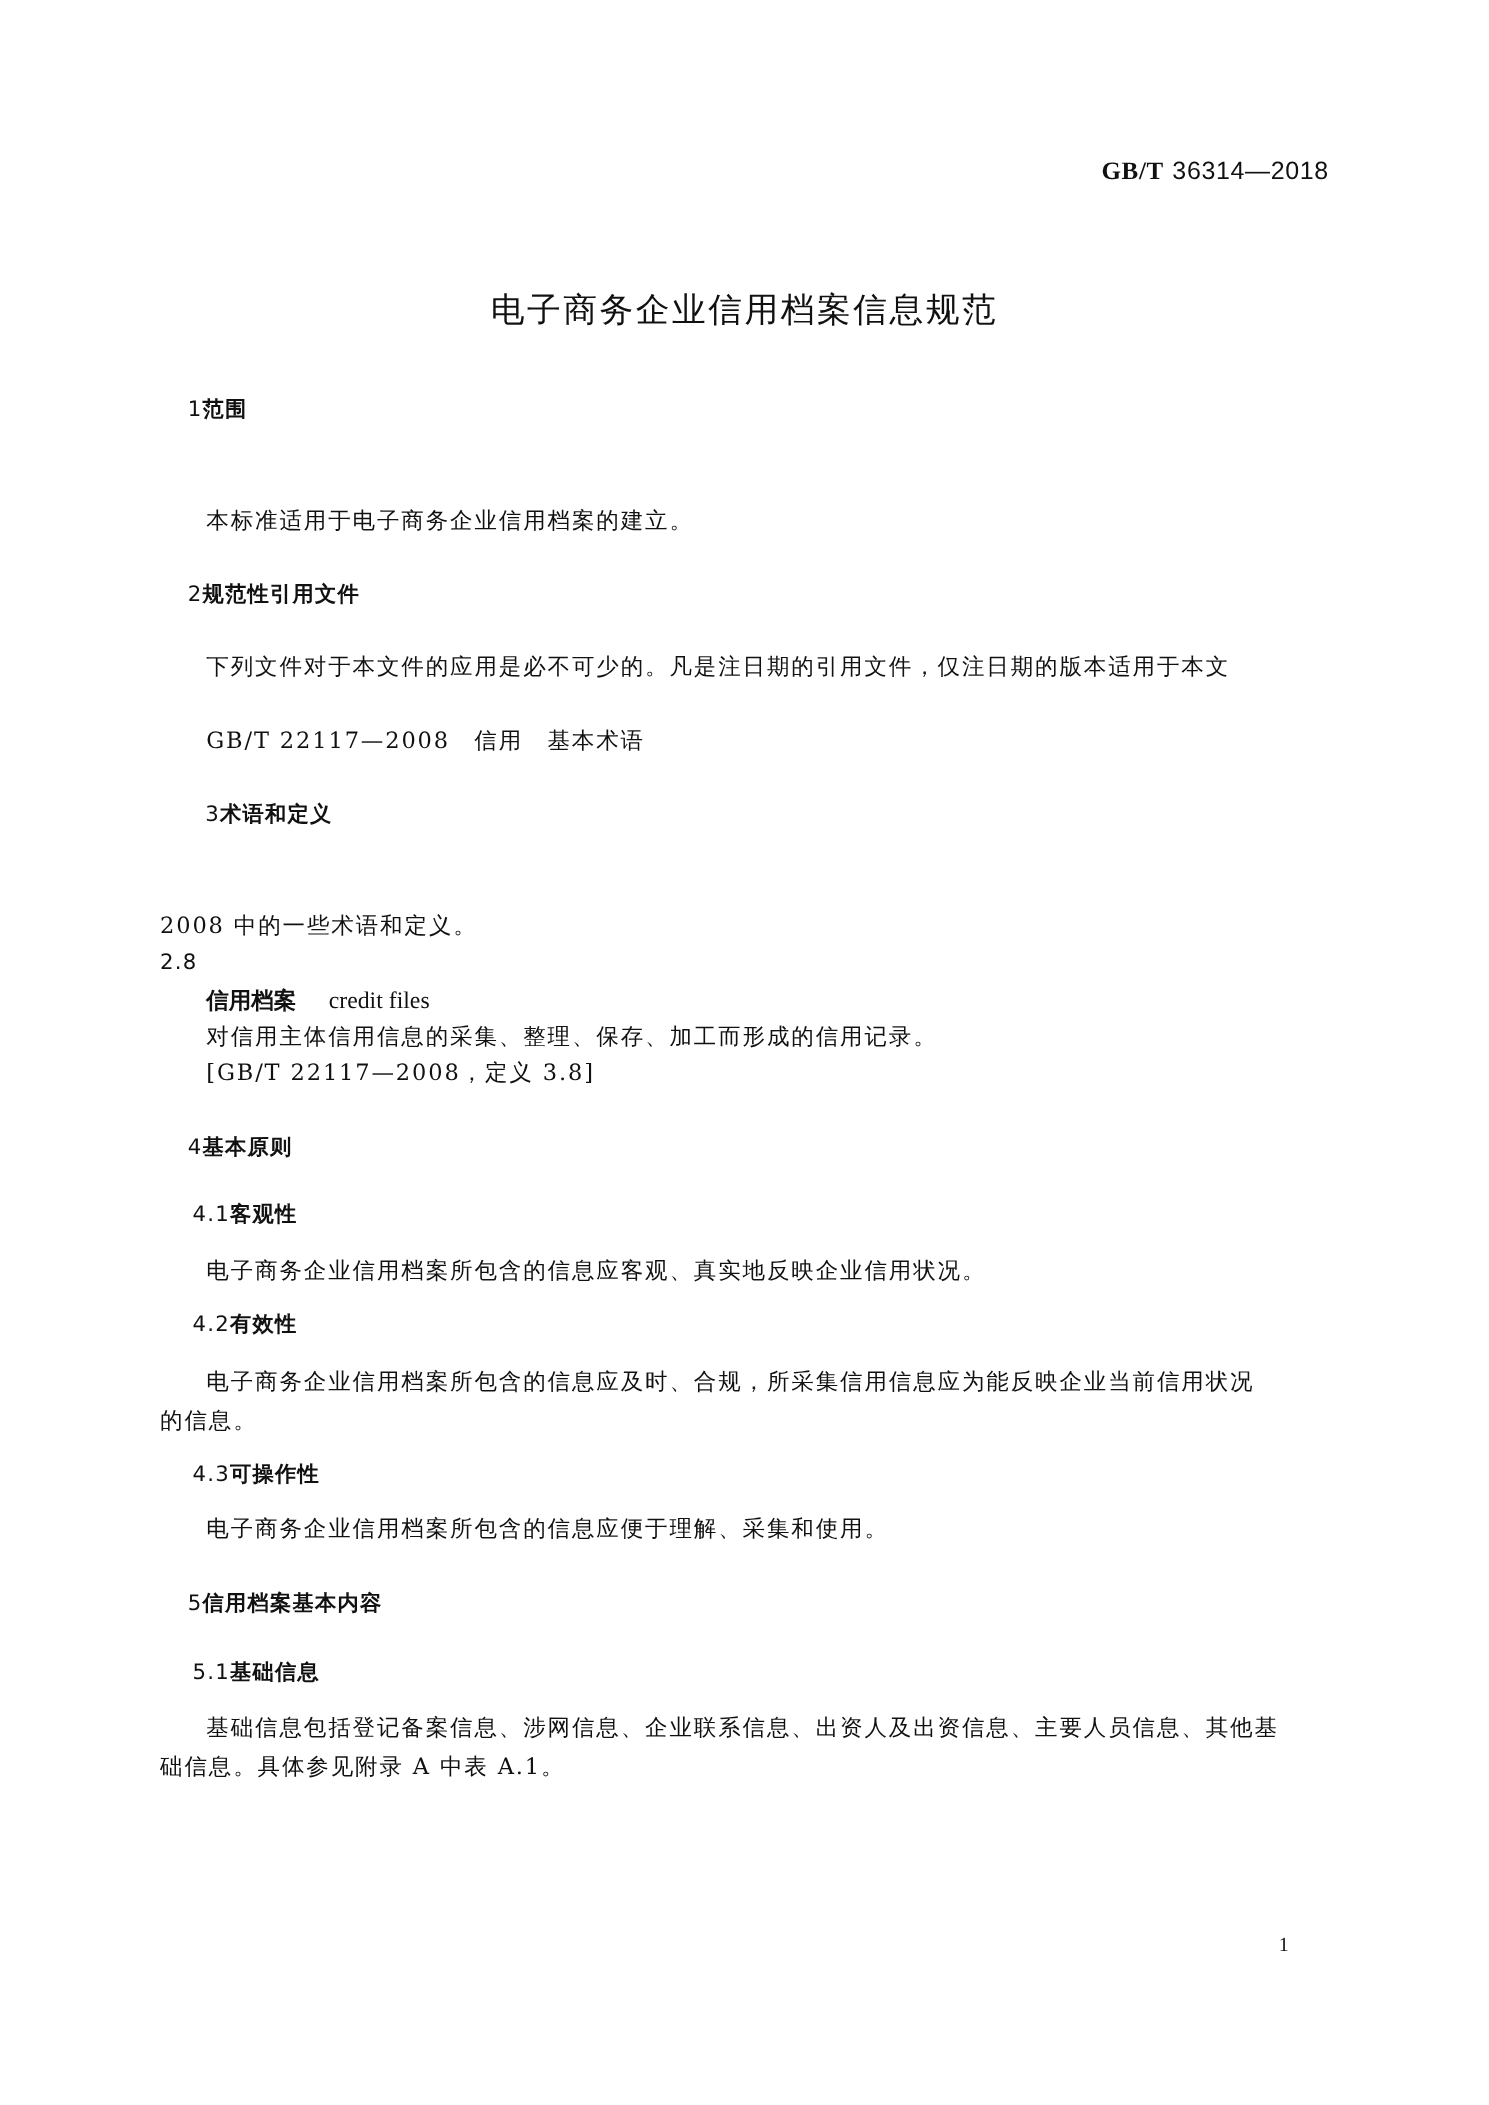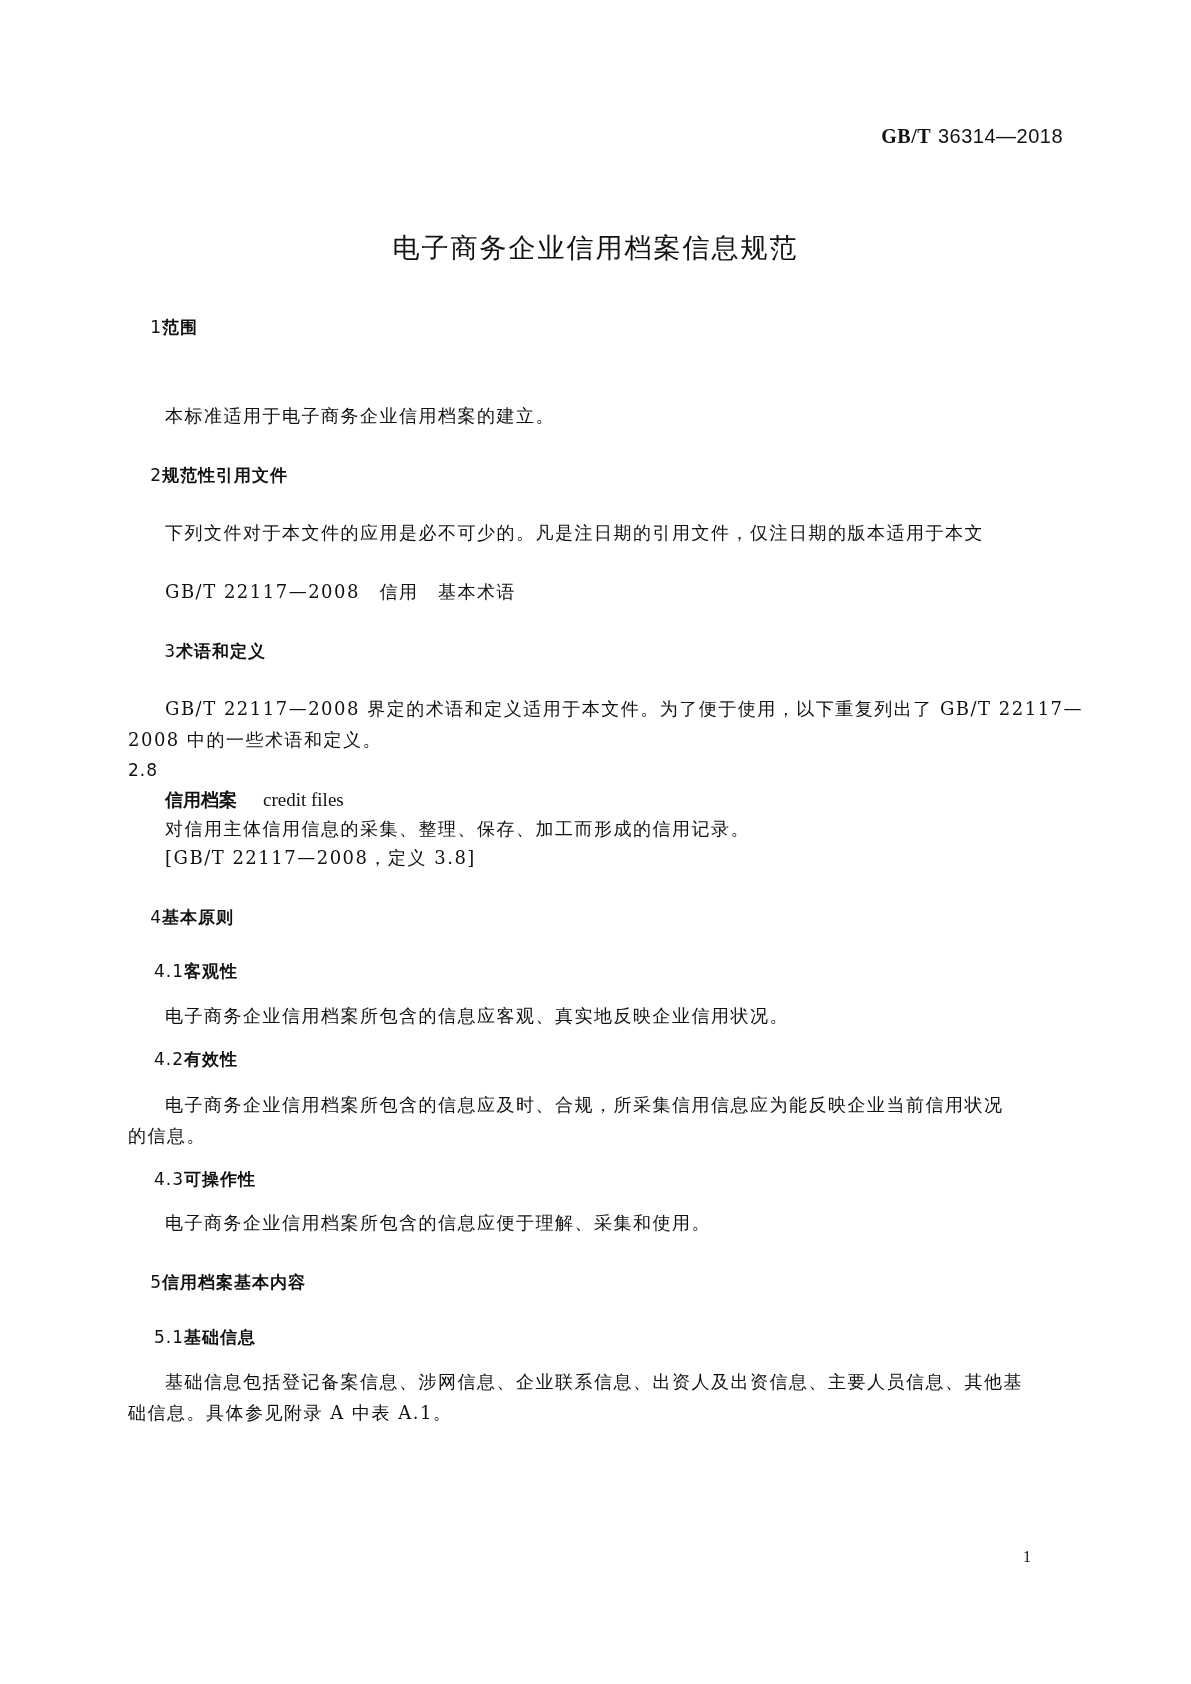--- a/index.html
+++ b/index.html
@@ -38,21 +38,20 @@
 
   <div class="abs h1" style="left:128px; top:464px;">
     <span class="n">2</span><span>规范性引用文件</span>
   </div>
   <div class="abs p" style="left:165px; top:521px;">下列文件对于本文件的应用是必不可少的。凡是注日期的引用文件，仅注日期的版本适用于本文</div>
   <div class="abs p" style="left:165px; top:580px;">GB/T 22117—2008　信用　基本术语</div>
 
   <div class="abs h1" style="left:142px; top:640px;">
     <span class="n">3</span><span>术语和定义</span>
   </div>
-  <div class="abs p" style="left:165px; top:697px;">GB/T 22117—2008 界定的术语和定义适用于本文件。为了便于使用，以下重复列出了 GB/T 22117—</div>
   <div class="abs p" style="left:128px; top:728px;">2008 中的一些术语和定义。</div>
   <div class="abs h2" style="left:128px; top:760px; font-weight:normal;">2.8</div>
   <div class="abs term" style="left:165px; top:788px;">
     <span>信用档案</span><span class="en">credit files</span>
   </div>
   <div class="abs p" style="left:165px; top:817px;">对信用主体信用信息的采集、整理、保存、加工而形成的信用记录。</div>
   <div class="abs p" style="left:165px; top:846px;">[GB/T 22117—2008，定义 3.8]</div>
 
   <div class="abs h1" style="left:128px; top:906px;">
     <span class="n">4</span><span>基本原则</span>

